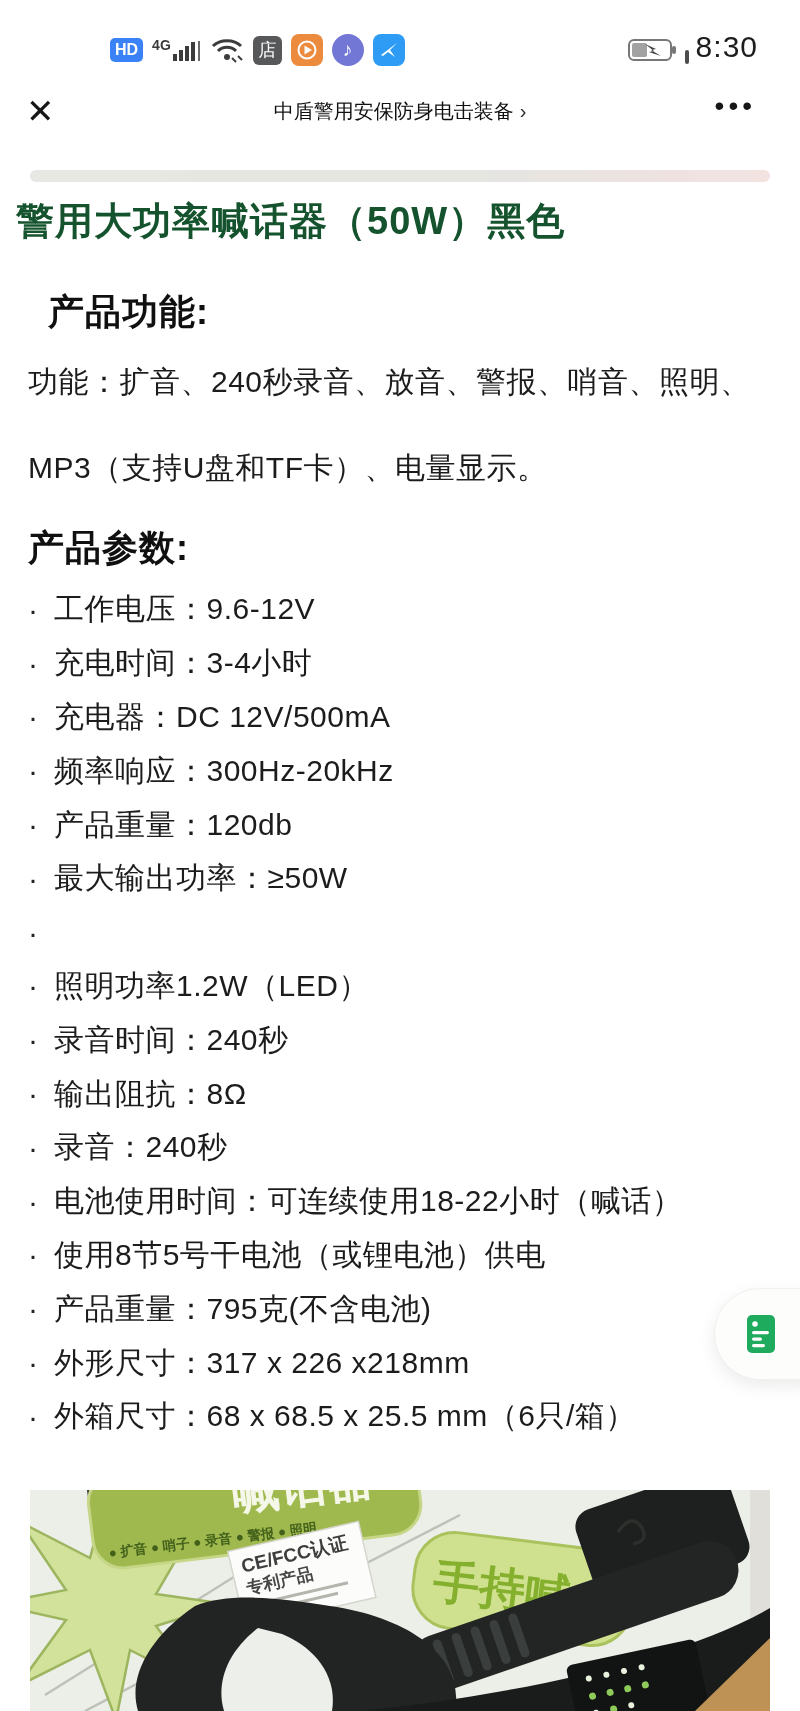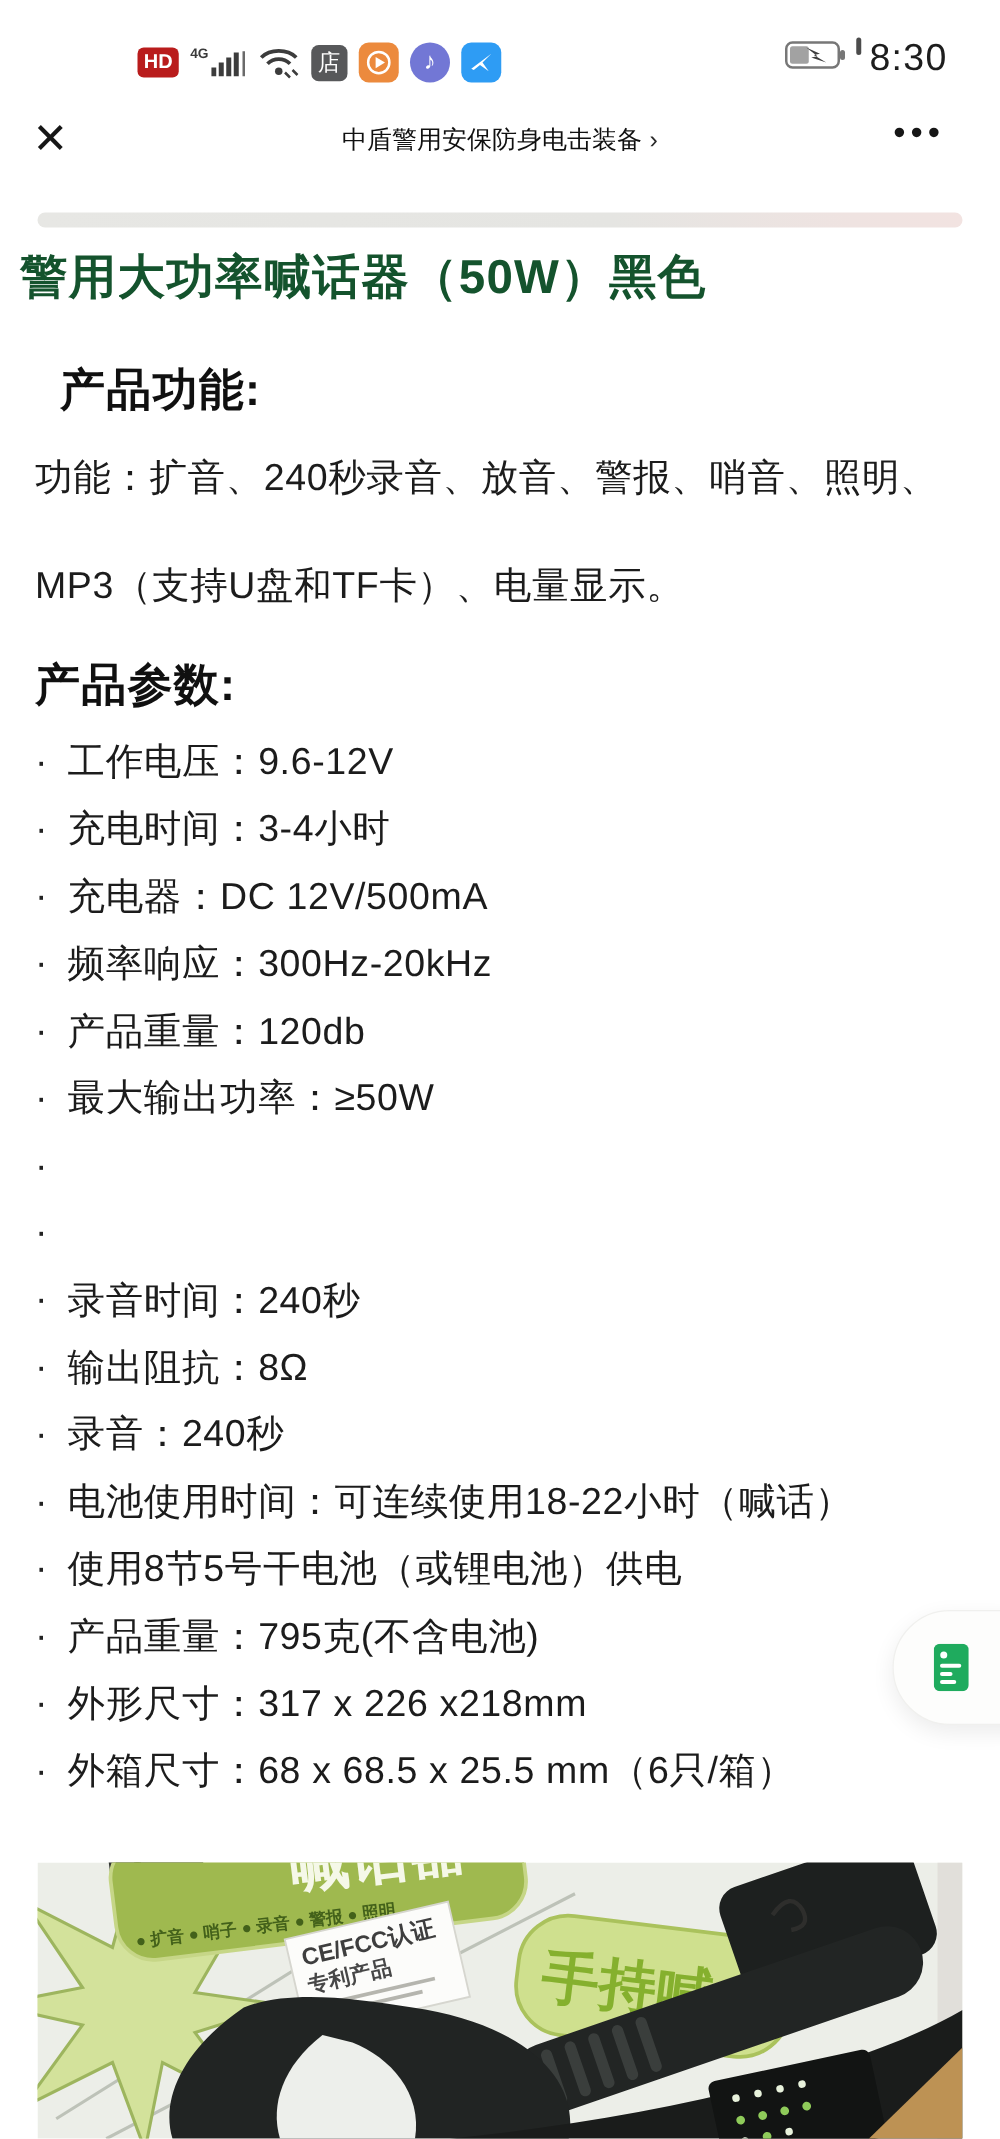--- a/index.html
+++ b/index.html
@@ -4,33 +4,33 @@
 <style>
   * { margin:0; padding:0; box-sizing:border-box; }
   html,body { width:800px; height:1711px; }
   body {
     position:relative; overflow:hidden; background:#ffffff;
     font-family:"Liberation Sans","DejaVu Sans",sans-serif; color:#1c1c1c;
   }
   
   .status-left { position:absolute; left:110px; top:33px; height:34px;
     display:flex; align-items:center; gap:9px; }
-  .hd-badge { background:#b91c1c; color:#fff; font-weight:bold; font-size:16px;
+  .hd-badge { background:#3b82f6; color:#fff; font-weight:bold; font-size:16px;
     padding:4px 5px; border-radius:5px; line-height:1; }
   .net { display:flex; align-items:flex-end; gap:2px; }
-  .net-label { font-size:11px; font-weight:bold; color:#3a3a3a; align-self:flex-start; }
+  .net-label { font-size:14px; font-weight:bold; color:#3a3a3a; align-self:flex-start; }
   .shop-badge { background:#57585a; color:#fff; font-size:18px; width:29px; height:29px;
     border-radius:6px; display:flex; align-items:center; justify-content:center; }
   .app { width:32px; height:32px; border-radius:8px; display:flex;
     align-items:center; justify-content:center; }
   .app-play  { background:#ec8a3d; }
   .app-music { background:#7277d5; border-radius:50%; color:#fff; font-size:19px; }
   .app-blue  { background:#2e9cf4; }
   .status-right { position:absolute; right:42px; top:30px; display:flex;
-    align-items:flex-start; gap:7px; }
+    align-items:flex-end; gap:7px; }
   .batt-sep { width:4px; height:14px; background:#4c4c4c; border-radius:2px; }
   .time { font-size:30px; color:#1d1d1d; letter-spacing:1px; }
   
   .nav-close { position:absolute; left:26px; top:94px; font-size:34px; color:#161616;
     line-height:1; cursor:pointer; }
   .nav-title { position:absolute; left:90px; right:90px; top:98px; text-align:center;
     font-size:20px; color:#101010; white-space:nowrap; }
   .nav-title .chev { margin-left:6px; color:#2a2a2a; }
   .nav-more { position:absolute; right:44px; top:90px; font-size:28px;
     letter-spacing:4px; color:#161616; cursor:pointer; }
@@ -147,20 +147,21 @@
     </div>
     <div class="spec-row">
       <span class="bullet">·</span>
       <span>最大输出功率：≥50W</span>
     </div>
     <div class="spec-row">
       <span class="bullet">·</span>
     </div>
     <div class="spec-row">
       <span class="bullet">·</span>
+      <span>照明功率1.2W（LED）</span>
     </div>
     <div class="spec-row">
       <span class="bullet">·</span>
       <span>录音时间：240秒</span>
     </div>
     <div class="spec-row">
       <span class="bullet">·</span>
       <span>输出阻抗：8Ω</span>
     </div>
     <div class="spec-row">

